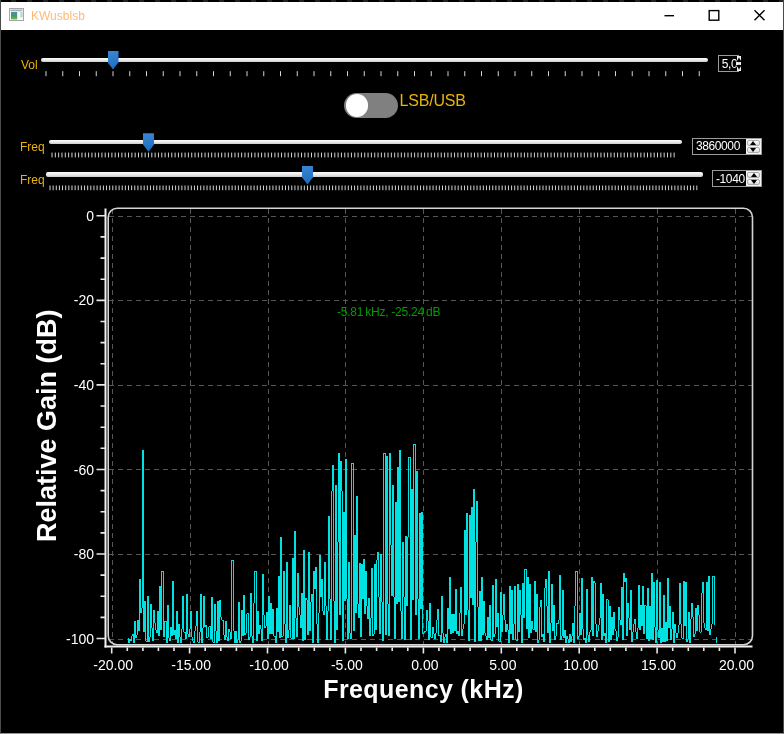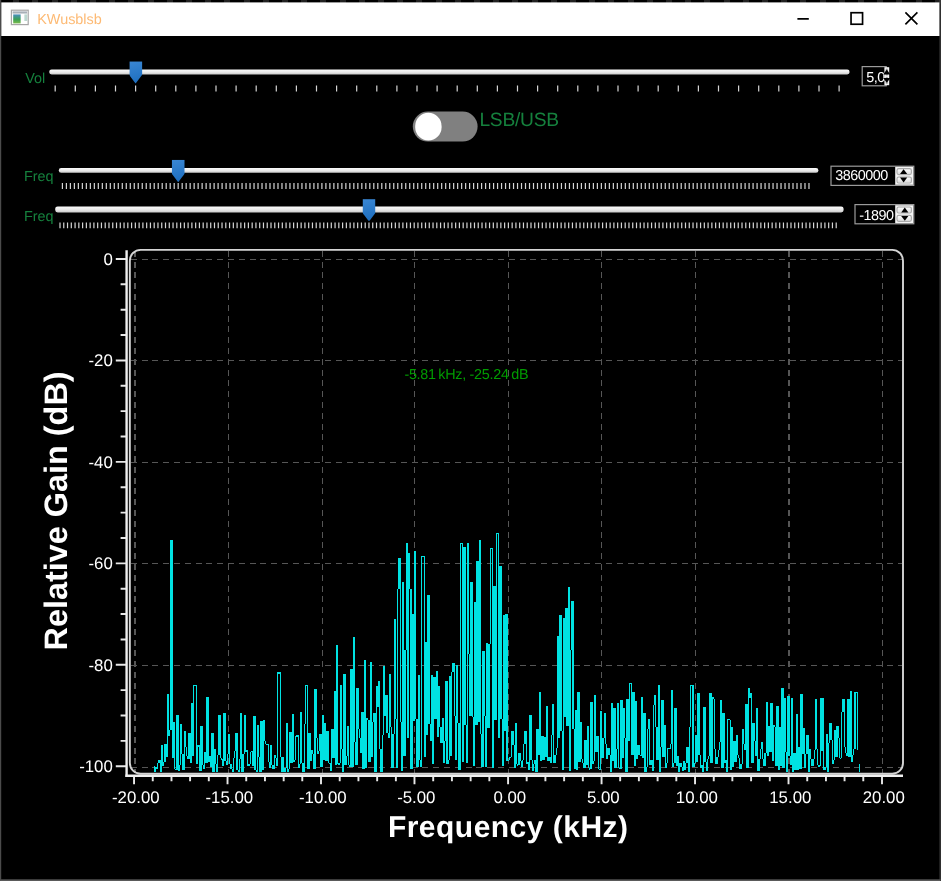--- a/index.html
+++ b/index.html
@@ -1,18 +1,18 @@
 <!DOCTYPE html>
 <html><head><meta charset="utf-8"><style>
 html,body{margin:0;padding:0;width:784px;height:734px;background:#000;overflow:hidden}
 body{font-family:"Liberation Sans",sans-serif;position:relative}
 .a{position:absolute}
 .track{position:absolute;height:4.5px;border-radius:2px;background:linear-gradient(#fbfbfb,#e9e9e9 55%,#c9c9c9)}
 .handle{position:absolute;width:11px;height:18.6px;clip-path:polygon(0 0,100% 0,100% 61%,50% 100%,0 61%);background:linear-gradient(165deg,#3a87d4,#1b6cbd)}
-.lbl{position:absolute;color:#15803d;font-size:12px;line-height:12px}
+.lbl{position:absolute;color:#eab308;font-size:12px;line-height:12px}
 .spin{position:absolute;border:1px solid #9b9b9b;background:#000;display:flex;box-sizing:border-box}
 .spin .txt{color:#fff;font-size:12px;letter-spacing:-0.4px;align-self:center;padding-left:3px;flex:1 1 auto;white-space:nowrap}
 .spin .btns{width:15.5px;background:#f4f4f4;display:flex;flex-direction:column;box-sizing:border-box;padding:0.5px}
 .spin .b{flex:1;border:1px solid #ababab;border-radius:2px;background:linear-gradient(#fdfdfd,#dcdcdc);position:relative;margin:0.5px}
 .spin .b i{position:absolute;left:50%;top:50%;transform:translate(-50%,-50%);width:0;height:0;border-left:3.6px solid transparent;border-right:3.6px solid transparent}
 .spin .up i{border-bottom:4px solid #000}
 .spin .dn i{border-top:4px solid #000}
 </style></head>
 <body>
 
@@ -73,21 +73,21 @@
     <div class="btns">
       <div class="b up">
         <i></i>
       </div>
       <div class="b dn">
         <i></i>
       </div>
     </div>
   </div>
 <div class="spin" style="left:712px;top:170.3px;width:50.3px;height:16.6px">
-    <div class="txt">-1890</div>
+    <div class="txt">-1040</div>
     <div class="btns">
       <div class="b up">
         <i></i>
       </div>
       <div class="b dn">
         <i></i>
       </div>
     </div>
   </div>
 

